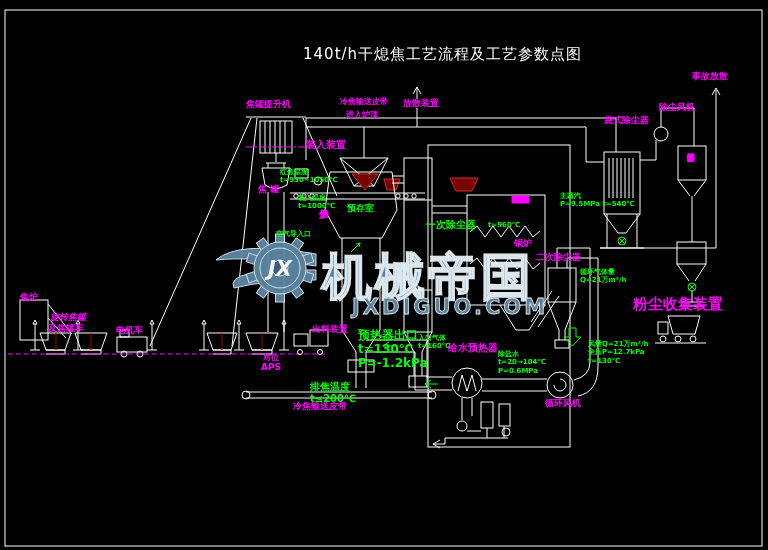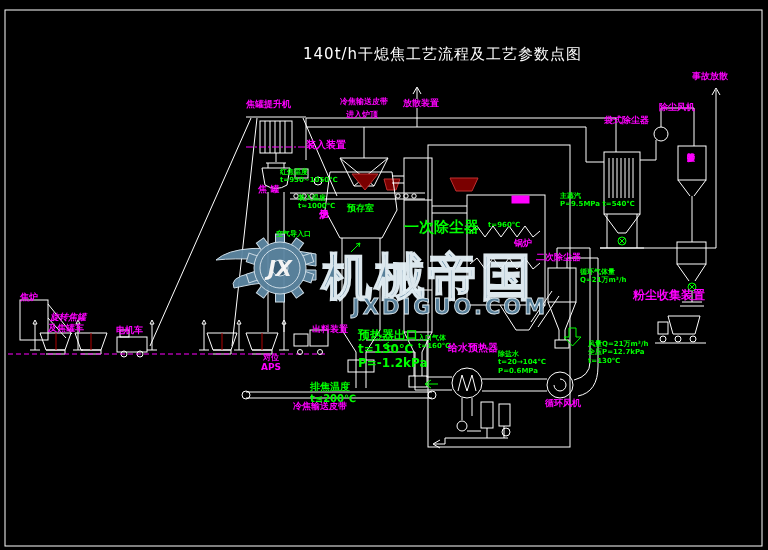--- a/index.html
+++ b/index.html
@@ -229,27 +229,27 @@
 <div id="labels">
       <div class="lbl" style="left: 246px; top: 99px; color: rgb(255, 0, 255); font-size: 9px;">焦罐提升机</div>
       <div class="lbl" style="left: 692px; top: 71px; color: rgb(255, 0, 255); font-size: 9px;">事故放散</div>
       <div class="lbl" style="left: 403px; top: 98px; color: rgb(255, 0, 255); font-size: 9px;">放散装置</div>
       <div class="lbl" style="left: 340px; top: 97px; color: rgb(255, 0, 255); font-size: 8px;">冷焦输送皮带</div>
       <div class="lbl" style="left: 346px; top: 110px; color: rgb(255, 0, 255); font-size: 8px;">进入炉顶</div>
       <div class="lbl" style="left: 306px; top: 139px; color: rgb(255, 0, 255); font-size: 10px;">装入装置</div>
       <div class="lbl" style="left: 258px; top: 184px; color: rgb(255, 0, 255); font-size: 9px;">焦 罐</div>
       <div class="lbl vert" style="left: 319px; top: 202px; color: rgb(255, 0, 255); font-size: 9px;">干熄炉</div>
       <div class="lbl" style="left: 347px; top: 203px; color: rgb(0, 255, 0); font-size: 9px;">预存室</div>
-      <div class="lbl" style="left: 404px; top: 219px; color: rgb(0, 255, 0); font-size: 15px;">一次除尘器</div>
+      <div class="lbl" style="left: 404px; top: 219px; color: rgb(0, 255, 0); font-size: 10px; padding-left: 22px;">一次除尘器</div>
       <div class="lbl" style="left: 514px; top: 238px; color: rgb(255, 0, 255); font-size: 9px;">锅炉</div>
       <div class="lbl" style="left: 536px; top: 252px; color: rgb(255, 0, 255); font-size: 9px;">二次除尘器</div>
       <div class="lbl" style="left: 604px; top: 115px; color: rgb(255, 0, 255); font-size: 9px;">袋式除尘器</div>
       <div class="lbl" style="left: 653px; top: 102px; color: rgb(255, 0, 255); font-size: 9px; margin-left: 6px;">除尘风机</div>
       <div class="lbl vert" style="left: 686px; top: 147px; color: rgb(255, 0, 255); font-size: 8px;">多管除尘器</div>
-      <div class="lbl" style="left: 633px; top: 288px; color: rgb(255, 0, 255); font-size: 12px;">粉尘收集装置</div>
+      <div class="lbl" style="left: 633px; top: 296px; color: rgb(255, 0, 255); font-size: 15px;">粉尘收集装置</div>
       <div class="lbl" style="left: 20px; top: 292px; color: rgb(255, 0, 255); font-size: 9px;">焦炉</div>
       <div class="lbl" style="left: 50px; top: 312px; color: rgb(255, 0, 255); font-size: 9px; font-style: italic;">旋转焦罐</div>
       <div class="lbl" style="left: 48px; top: 323px; color: rgb(255, 0, 255); font-size: 9px;">及焦罐车</div>
       <div class="lbl" style="left: 116px; top: 325px; color: rgb(255, 0, 255); font-size: 9px;">电机车</div>
       <div class="lbl" style="left: 263px; top: 353px; color: rgb(255, 0, 255); font-size: 8px;">对位</div>
       <div class="lbl" style="left: 261px; top: 362px; color: rgb(255, 0, 255); font-size: 9px;">APS</div>
       <div class="lbl" style="left: 312px; top: 324px; color: rgb(255, 0, 255); font-size: 9px;">出料装置</div>
       <div class="lbl" style="left: 293px; top: 401px; color: rgb(255, 0, 255); font-size: 9px;">冷焦输送皮带</div>
       <div class="lbl" style="left: 448px; top: 342px; color: rgb(255, 0, 255); font-size: 10px;">给水预热器</div>
       <div class="lbl" style="left: 545px; top: 398px; color: rgb(255, 0, 255); font-size: 9px;">循环风机</div>

